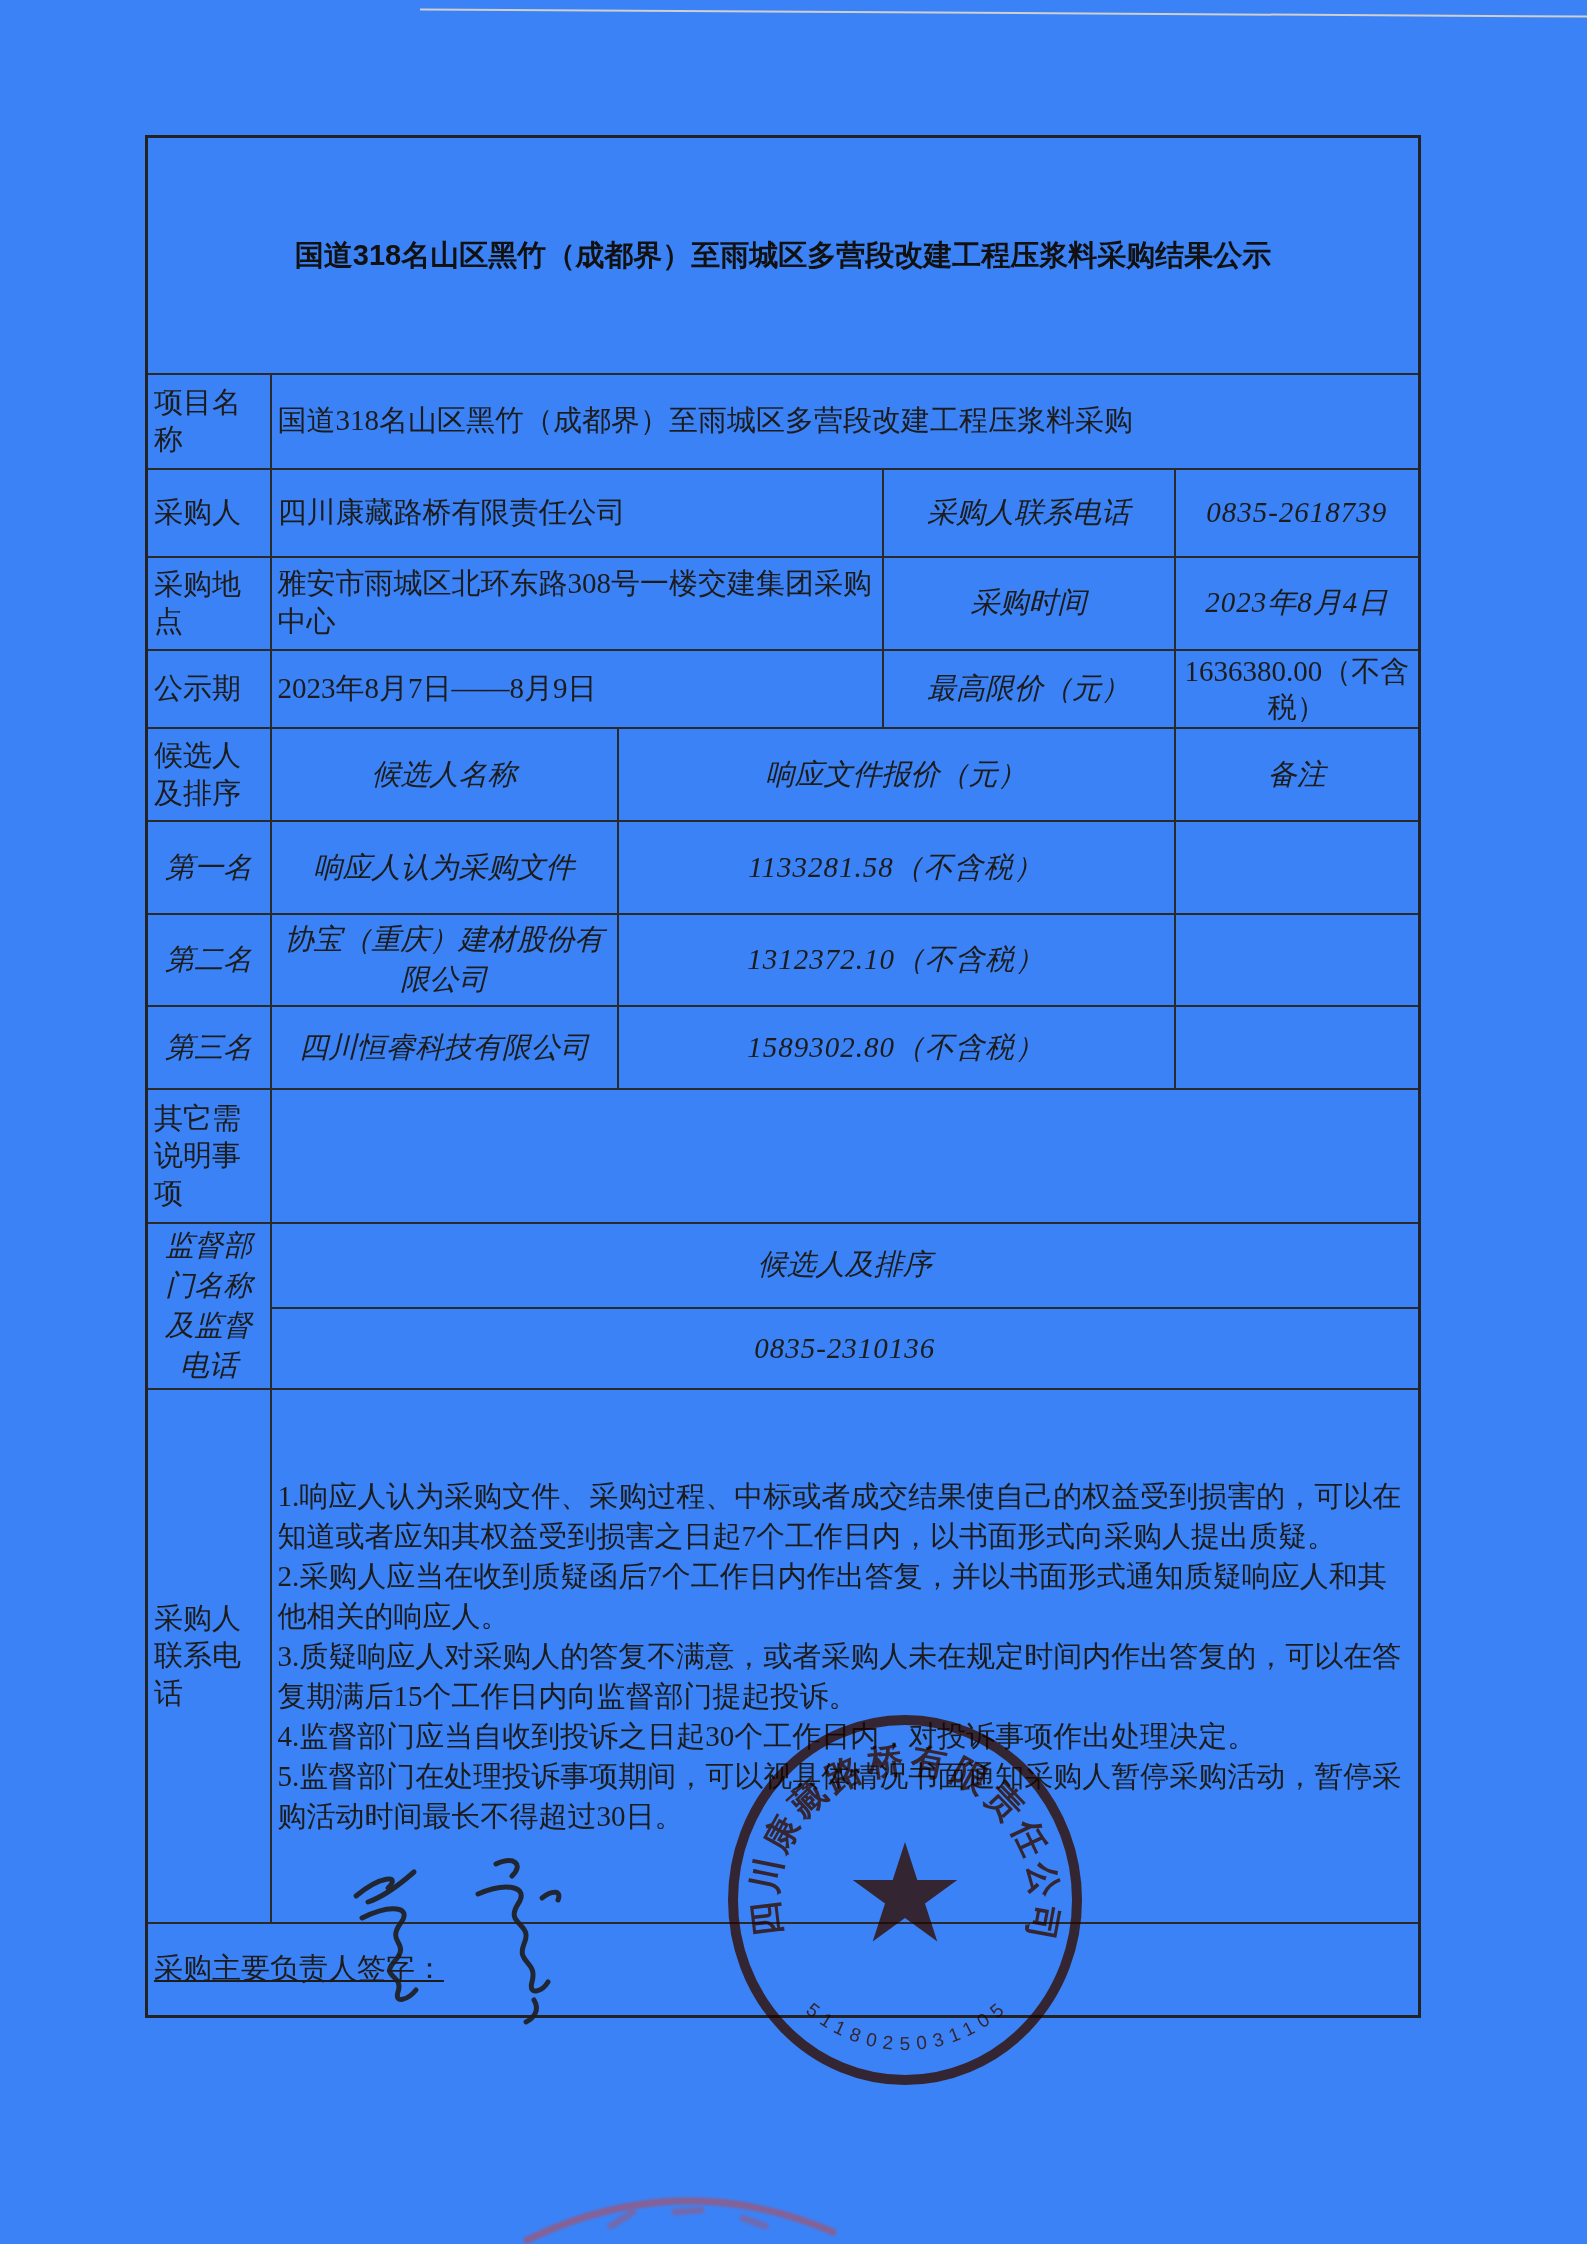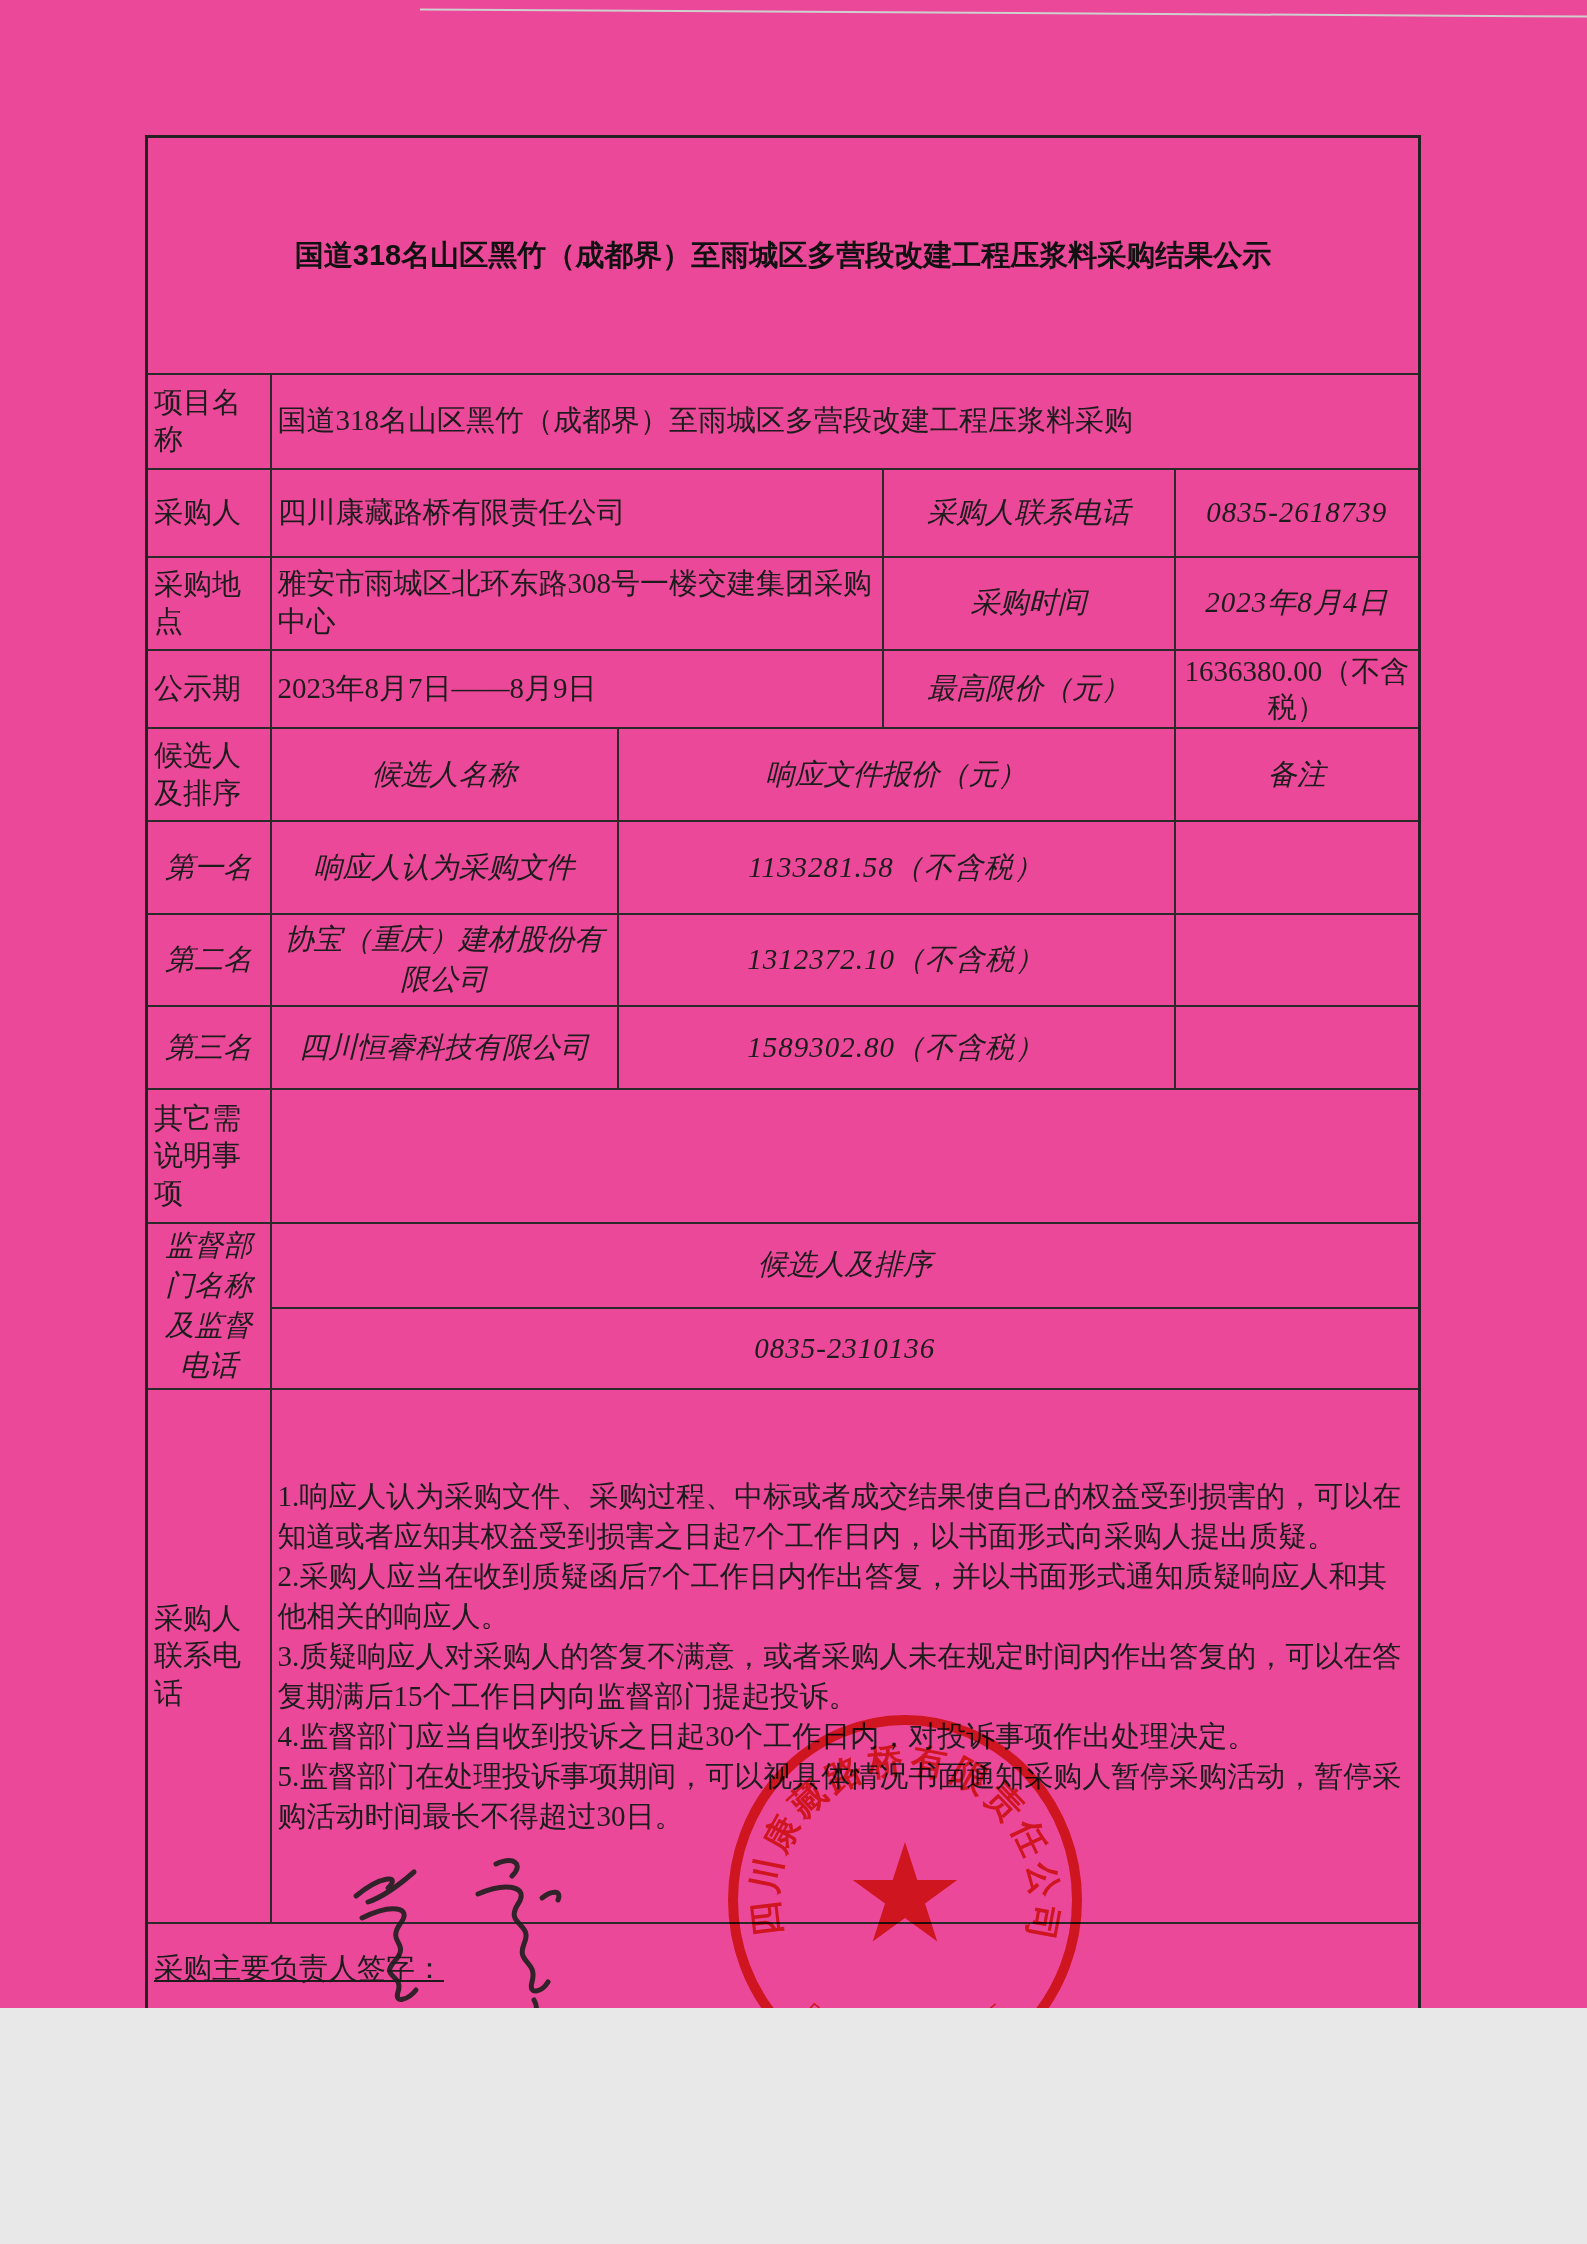--- a/index.html
+++ b/index.html
@@ -1,19 +1,19 @@
 <!DOCTYPE html>
 <html><head>
 <meta charset="utf-8">
 <style>
   html,body{margin:0;padding:0;background:#e8e8e8;}
   .page{
     position:relative;
-    width:1587px;height:2008px;
-    background:#ec4899;
+    width:1587px;height:2244px;
+    background:#3b82f6;
     overflow:hidden;
     font-family:"Liberation Serif", serif;
     color:#1c1c1c;
   }
   
   .scan-line-top{
     position:absolute;left:420px;top:12px;width:1170px;height:2px;
     background:#cfcfcf;transform:rotate(0.35deg);
   }
   .doc{

